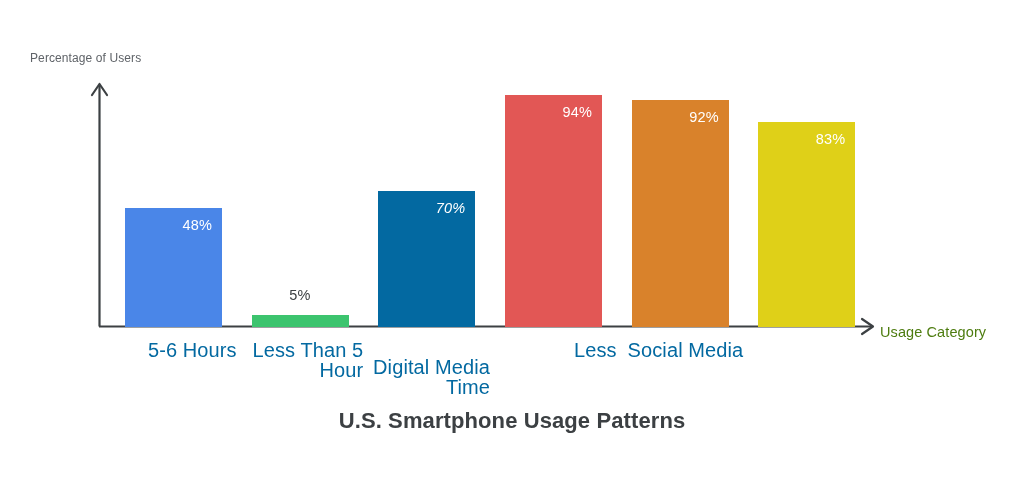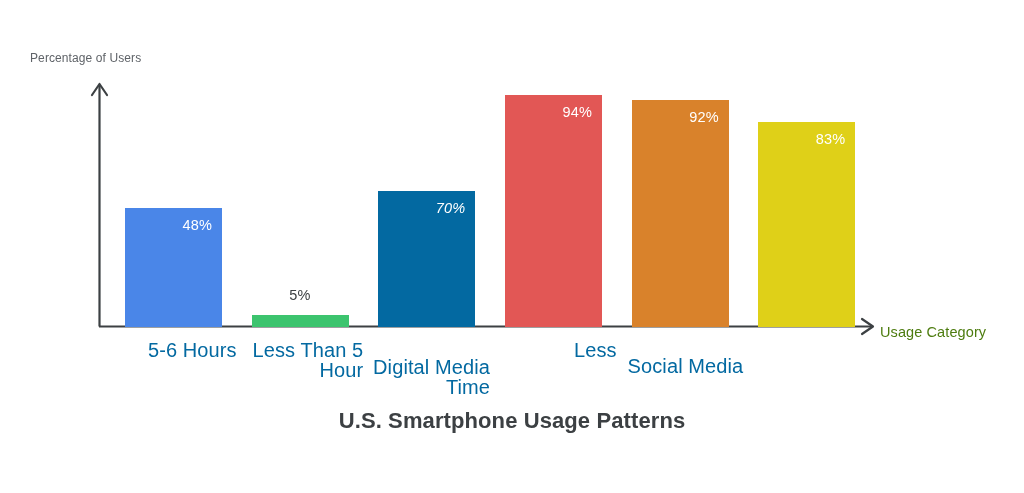--- a/index.html
+++ b/index.html
@@ -194,20 +194,20 @@
         <div>Less Than 5</div>
         <div>Hour</div>
       </div>
       <div class="cat-label" style="left: 253.333px; width: 126.667px; margin-top: 17px;">
         <div>Digital Media</div>
         <div>Time</div>
       </div>
       <div class="cat-label" style="left: 380px; width: 126.667px;">
         <div>Less</div>
       </div>
-      <div class="cat-label" style="left: 506.667px; width: 126.667px; margin-top: 16px;">
+      <div class="cat-label" style="left: 506.667px; width: 126.667px;">
         <div>Social Media</div>
       </div>
     </div>
 
   <div class="chart-title">U.S. Smartphone Usage Patterns</div>
 
 </div>
 
 </body></html>

